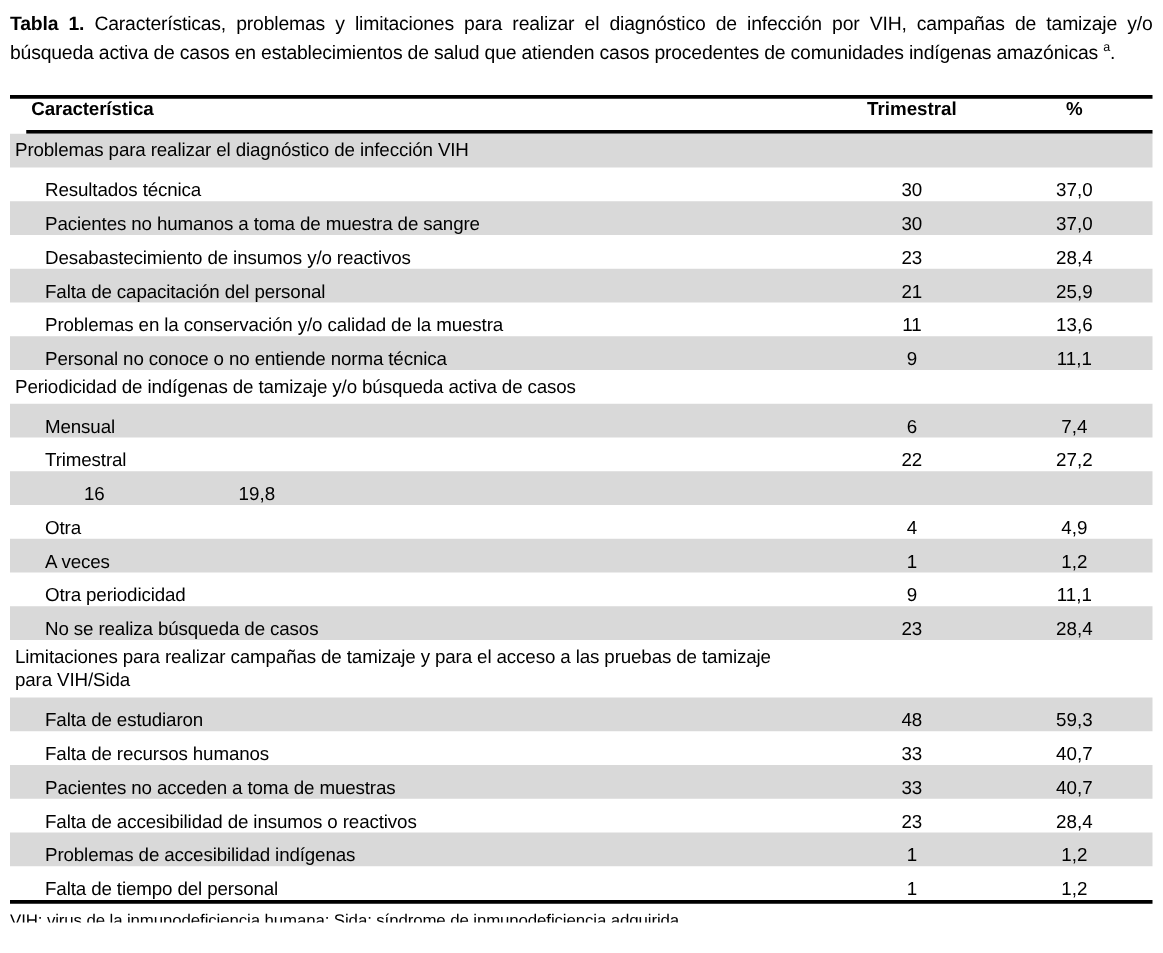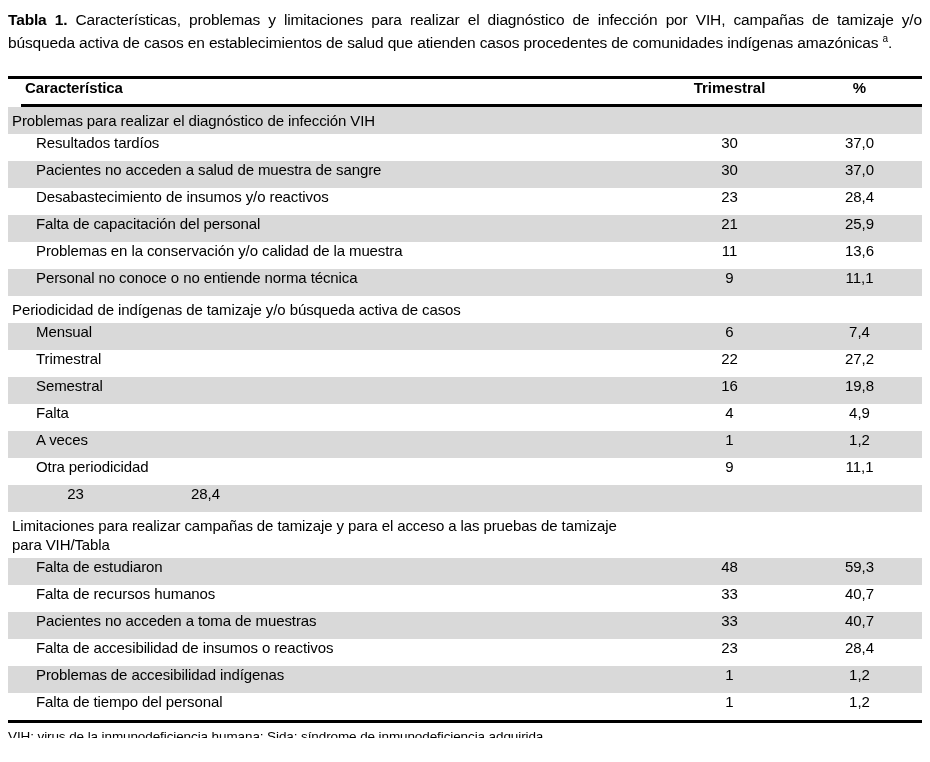--- a/index.html
+++ b/index.html
@@ -37,21 +37,21 @@
   }
   .thead {
     display: flex;
     height: 25px;
     border-bottom: 3px solid #000;
     font-weight: bold;
     margin-left: 13px;
   }
   .row {
     display: flex;
-    align-items: flex-start;
+    align-items: flex-end;
     min-height: 27px;
   }
   .row.shaded { background: #d9d9d9; }
   .c-label {
     flex: 1 1 auto;
     padding-left: 28px;
     letter-spacing: -0.1px;
   }
   .thead .c-label { padding-left: 4px; }
   .row.section .c-label {
@@ -93,26 +93,26 @@
       <div class="c-freq">Trimestral</div>
       <div class="c-pct">%</div>
     </div>
     <div class="tbody" id="tbody">
         <div class="row section shaded">
           <div class="c-label">Problemas para realizar el diagnóstico de infección VIH</div>
           <div class="c-freq"></div>
           <div class="c-pct"></div>
         </div>
         <div class="row item">
-          <div class="c-label">Resultados tardíos</div>
+          <div class="c-label">Resultados técnica</div>
           <div class="c-freq">30</div>
           <div class="c-pct">37,0</div>
         </div>
         <div class="row item shaded">
-          <div class="c-label">Pacientes no acceden a salud de muestra de sangre</div>
+          <div class="c-label">Pacientes no humanos a toma de muestra de sangre</div>
           <div class="c-freq">30</div>
           <div class="c-pct">37,0</div>
         </div>
         <div class="row item">
           <div class="c-label">Desabastecimiento de insumos y/o reactivos</div>
           <div class="c-freq">23</div>
           <div class="c-pct">28,4</div>
         </div>
         <div class="row item shaded">
           <div class="c-label">Falta de capacitación del personal</div>
@@ -138,46 +138,46 @@
           <div class="c-label">Mensual</div>
           <div class="c-freq">6</div>
           <div class="c-pct">7,4</div>
         </div>
         <div class="row item">
           <div class="c-label">Trimestral</div>
           <div class="c-freq">22</div>
           <div class="c-pct">27,2</div>
         </div>
         <div class="row item shaded">
-          <div class="c-label">Semestral</div>
           <div class="c-freq">16</div>
           <div class="c-pct">19,8</div>
         </div>
         <div class="row item">
-          <div class="c-label">Falta</div>
+          <div class="c-label">Otra</div>
           <div class="c-freq">4</div>
           <div class="c-pct">4,9</div>
         </div>
         <div class="row item shaded">
           <div class="c-label">A veces</div>
           <div class="c-freq">1</div>
           <div class="c-pct">1,2</div>
         </div>
         <div class="row item">
           <div class="c-label">Otra periodicidad</div>
           <div class="c-freq">9</div>
           <div class="c-pct">11,1</div>
         </div>
         <div class="row item shaded">
+          <div class="c-label">No se realiza búsqueda de casos</div>
           <div class="c-freq">23</div>
           <div class="c-pct">28,4</div>
         </div>
         <div class="row section">
           <div class="c-label">Limitaciones para realizar campañas de tamizaje y para el acceso a las pruebas de tamizaje
-para VIH/Tabla</div>
+para VIH/Sida</div>
           <div class="c-freq"></div>
           <div class="c-pct"></div>
         </div>
         <div class="row item shaded">
           <div class="c-label">Falta de estudiaron</div>
           <div class="c-freq">48</div>
           <div class="c-pct">59,3</div>
         </div>
         <div class="row item">
           <div class="c-label">Falta de recursos humanos</div>

